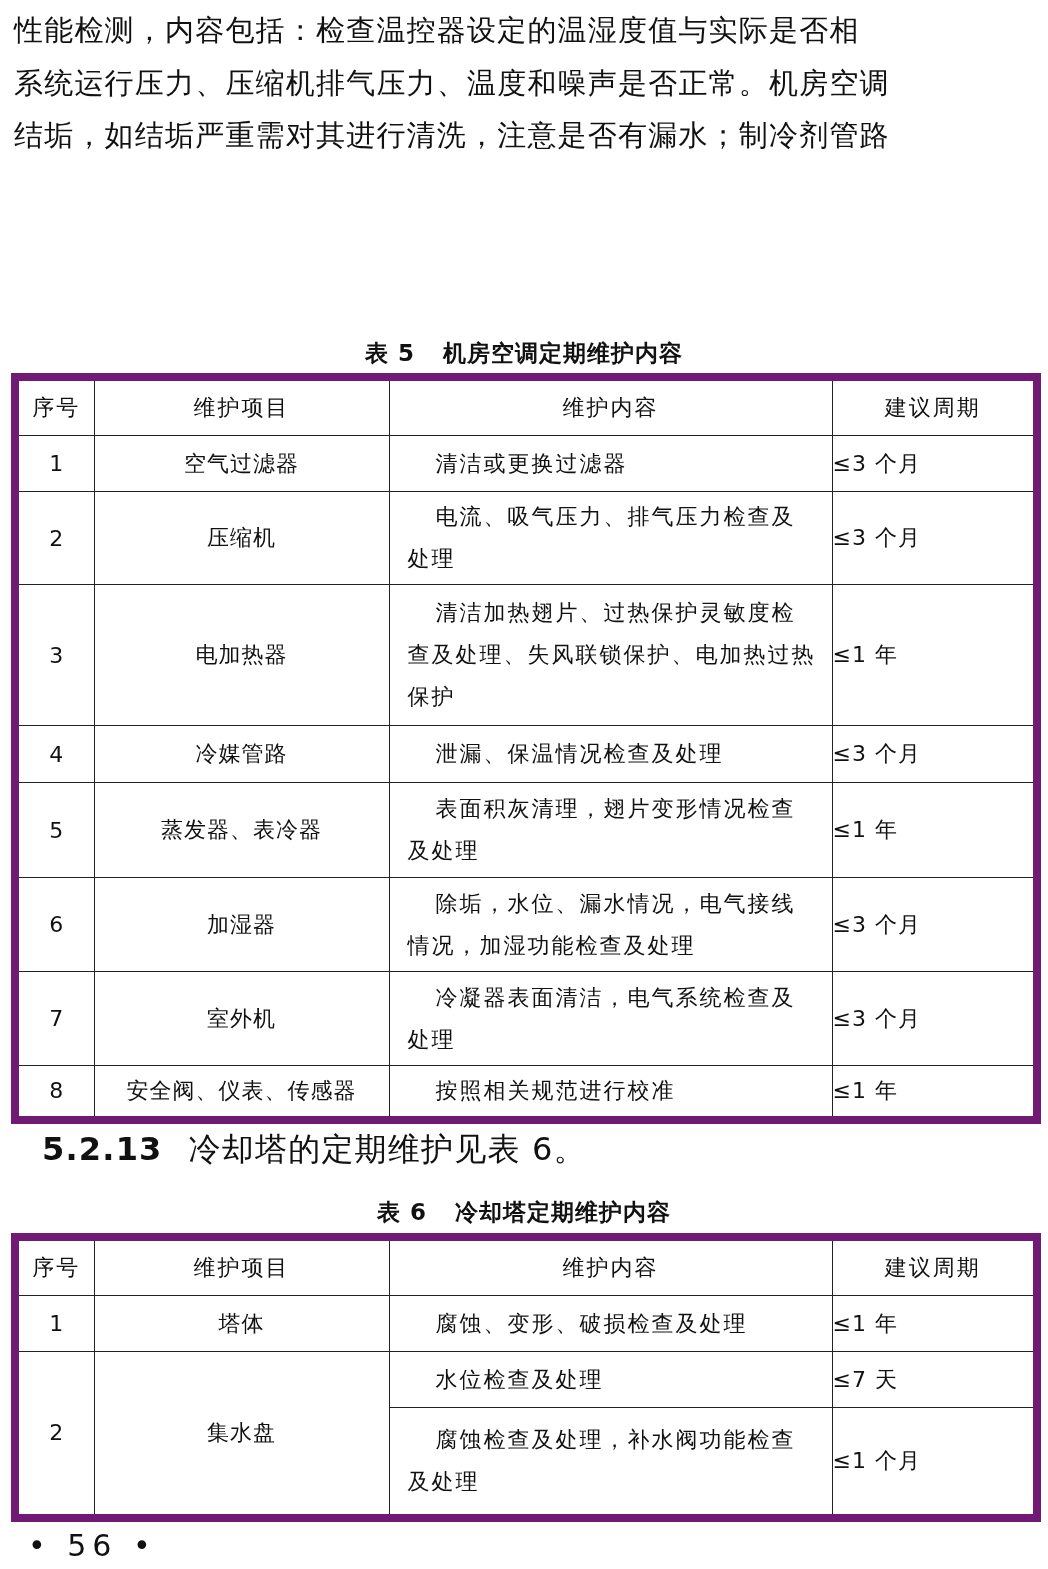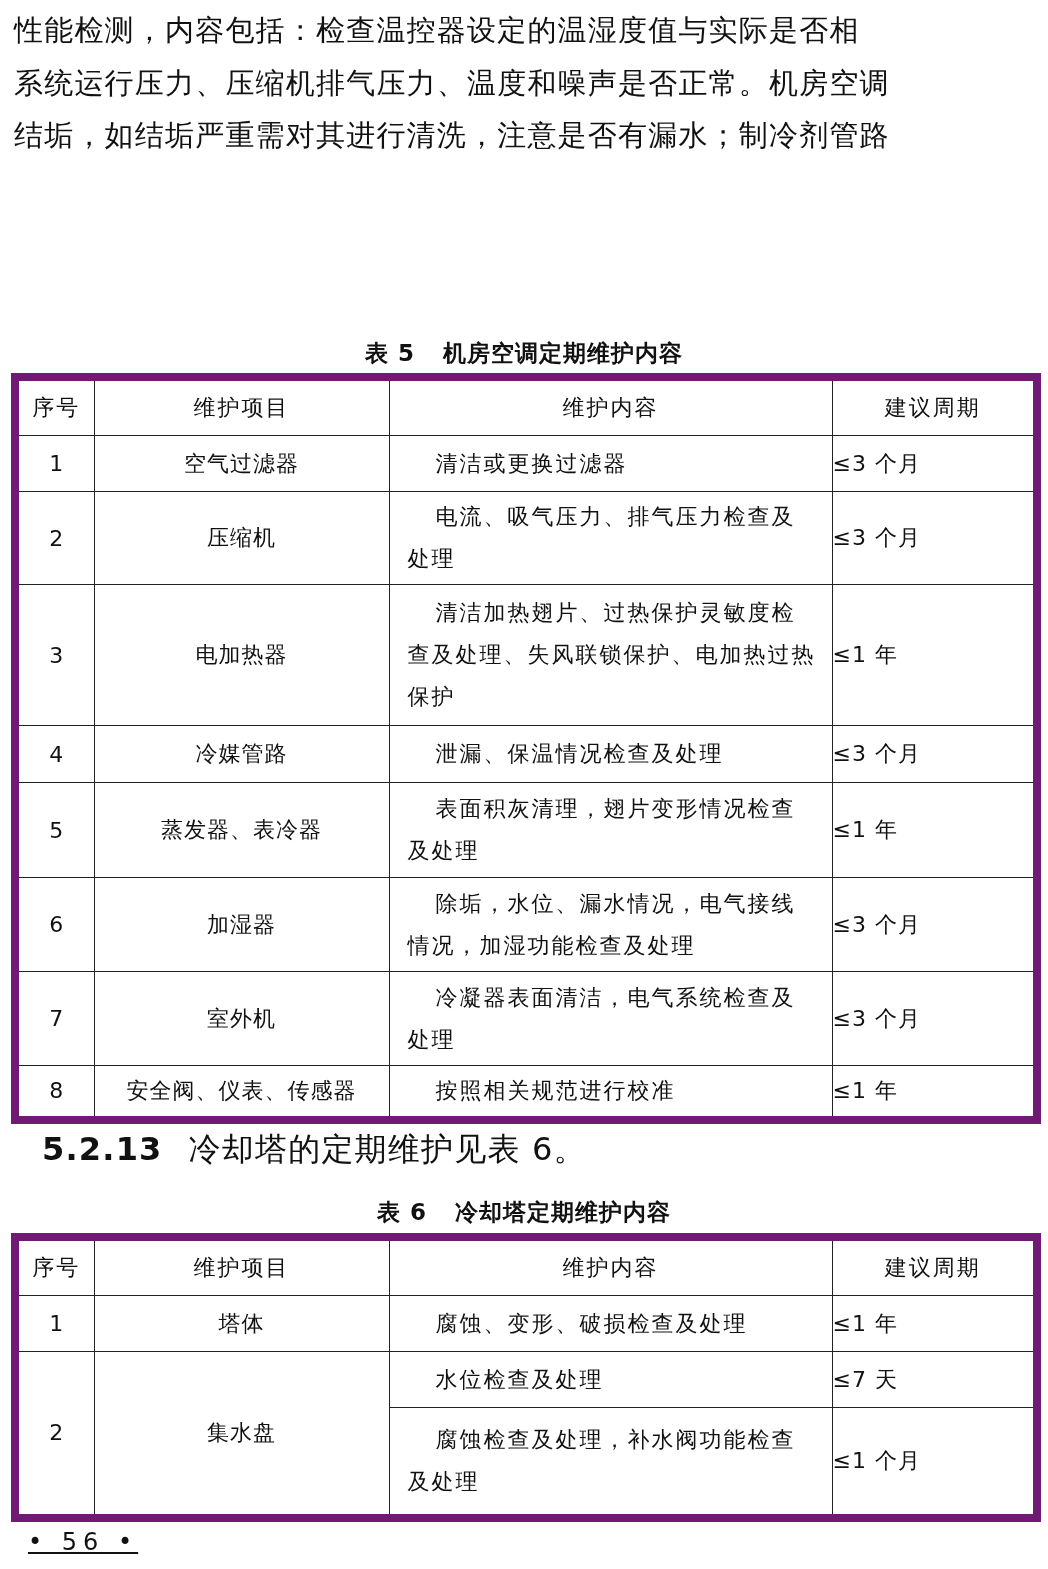--- a/index.html
+++ b/index.html
@@ -32,23 +32,22 @@
   .c-item { text-align: center; letter-spacing: 1px; }
   .c-content { text-align: left; padding: 0 16px 0 18px !important; line-height: 42px; letter-spacing: 2px; }
   .c-content .txt { display: block; text-indent: 28px; }
   .c-period { letter-spacing: 1px; }
   .section {
     position: absolute; left: 14px; top: 1128px;
     font-size: 32px; letter-spacing: 1.2px; white-space: nowrap; margin-left: 28px;
   }
   .section .secnum { font-weight: bold; margin-right: 26px; }
   .page-num {
-    position: absolute; left: 28px; top: 1528px; font-size: 24px;
+    position: absolute; left: 28px; top: 1528px; font-size: 30px;
     letter-spacing: 6px;
-    text-decoration: underline;
   }
 </style>
 </head>
 <body>
 
 <div class="para">
   <span class="line">性能检测，内容包括：检查温控器设定的温湿度值与实际是否相</span>
   <span class="line">系统运行压力、压缩机排气压力、温度和噪声是否正常。机房空调</span>
   <span class="line">结垢，如结垢严重需对其进行清洗，注意是否有漏水；制冷剂管路</span>
 </div>

